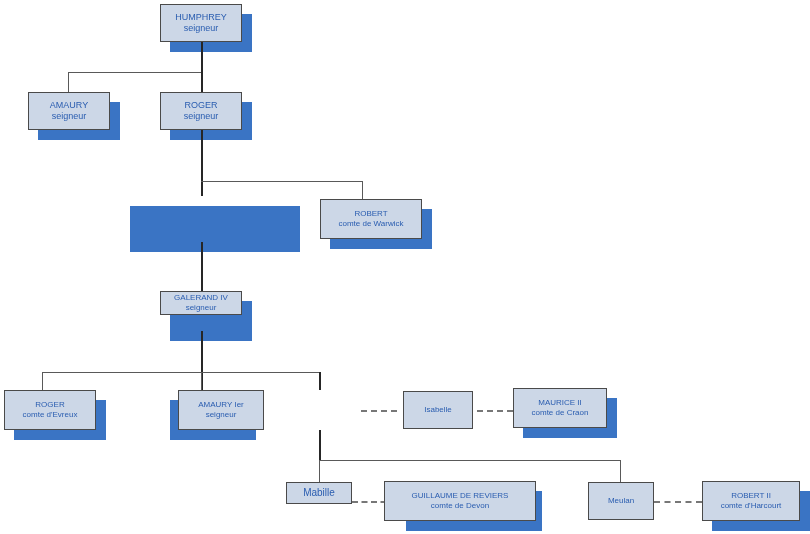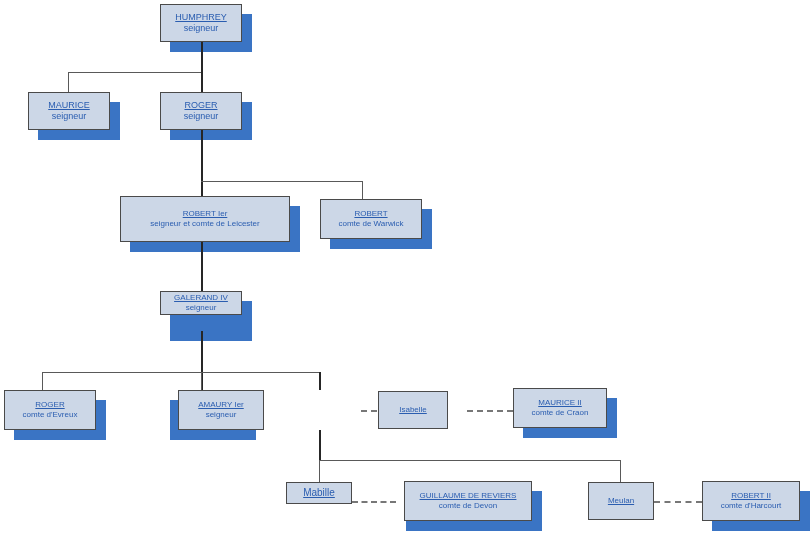--- a/index.html
+++ b/index.html
@@ -27,21 +27,20 @@
     align-items: center;
     justify-content: center;
     text-align: center;
     color: #2a5db0;
     line-height: 1.2;
     z-index: 5;
   }
   .node .l1 {
     display: block;
     white-space: nowrap;
-    text-decoration: underline;
   }
   .node .l2 {
     display: block;
     white-space: nowrap;
     text-align: right;
   }
 
   
   .shadow {
     position: absolute;
@@ -115,33 +114,29 @@
   <div class="dashed" style="left:467px;top:410px;width:46px;"></div>
   <div class="dashed" style="left:352px;top:501px;width:44px;"></div>
   <div class="dashed" style="left:654px;top:501px;width:48px;"></div>
 
   <div class="node" style="left:160px;top:4px;width:82px;height:38px;font-size:9px;">
     <span class="l1">HUMPHREY</span>
     <span class="l2">seigneur</span>
   </div>
 
   <div class="node" style="left:28px;top:92px;width:82px;height:38px;font-size:9px;">
-    <span class="l1">MAURICE</span>
+    <span class="l1">AMAURY</span>
     <span class="l2">seigneur</span>
   </div>
 
   <div class="node" style="left:160px;top:92px;width:82px;height:38px;font-size:9px;">
     <span class="l1">ROGER</span>
     <span class="l2">seigneur</span>
   </div>
 
-  <div class="node" style="left:120px;top:196px;width:170px;height:46px;font-size:8px;">
-    <span class="l1">ROBERT Ier</span>
-    <span class="l2">seigneur et comte de Leicester</span>
-  </div>
 
   <div class="node" style="left:320px;top:199px;width:102px;height:40px;font-size:8px;">
     <span class="l1">ROBERT</span>
     <span class="l2">comte de Warwick</span>
   </div>
 
   <div class="node" style="left:160px;top:291px;width:82px;height:24px;font-size:8px;">
     <span class="l1">GALERAND IV</span>
     <span class="l2">seigneur</span>
   </div>
@@ -150,36 +145,36 @@
     <span class="l1">ROGER</span>
     <span class="l2">comte d'Evreux</span>
   </div>
 
   <div class="node" style="left:160px;top:390px;width:86px;height:40px;font-size:8px;margin-left:18px;">
     <span class="l1">AMAURY Ier</span>
     <span class="l2">seigneur</span>
   </div>
 
 
-  <div class="node empty2" style="left:378px;top:391px;width:70px;height:38px;font-size:8px;">
+  <div class="node empty2" style="left:403px;top:391px;width:70px;height:38px;font-size:8px;">
     <span class="l1">Isabelle</span>
 
   </div>
 
   <div class="node" style="left:513px;top:388px;width:94px;height:40px;font-size:8px;">
     <span class="l1">MAURICE II</span>
     <span class="l2">comte de Craon</span>
   </div>
 
   <div class="node empty2" style="left:286px;top:482px;width:66px;height:22px;font-size:10px;">
     <span class="l1">Mabille</span>
 
   </div>
 
-  <div class="node" style="left:404px;top:481px;width:128px;height:40px;font-size:8px;">
+  <div class="node" style="left:384px;top:481px;width:152px;height:40px;font-size:8px;">
     <span class="l1">GUILLAUME DE REVIERS</span>
     <span class="l2">comte de Devon</span>
   </div>
 
   <div class="node empty2" style="left:588px;top:482px;width:66px;height:38px;font-size:8px;">
     <span class="l1">Meulan</span>
 
   </div>
 
   <div class="node" style="left:702px;top:481px;width:98px;height:40px;font-size:8px;">

